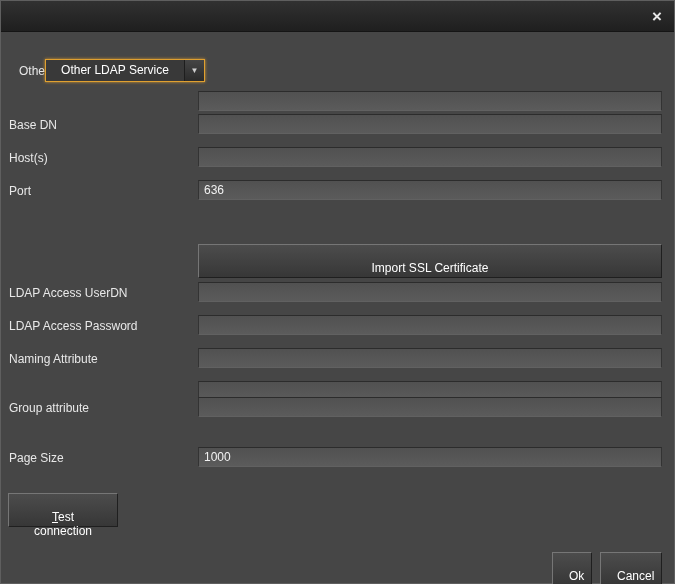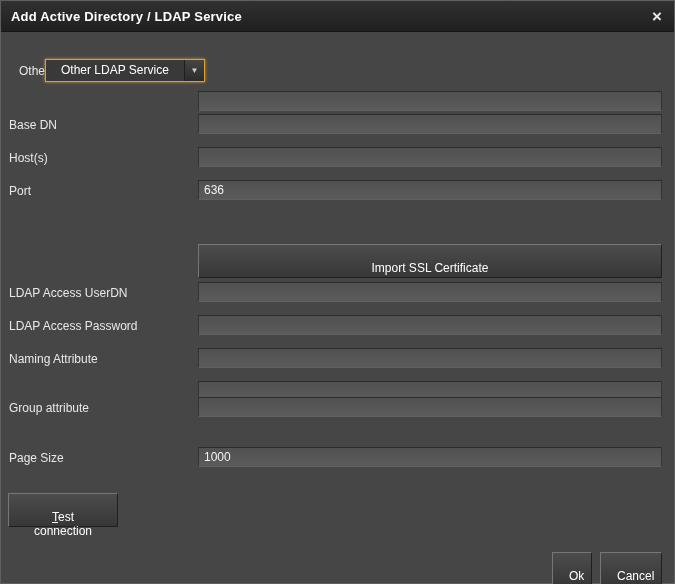--- a/index.html
+++ b/index.html
@@ -68,20 +68,21 @@
     cursor: pointer;
   }
   .dd-text {
     flex: 1;
     color: #ffffff;
     font-size: 12px;
     line-height: 21px;
     padding: 0 15px;
     white-space: nowrap;
     overflow: hidden;
+    text-align: center;
   }
   .dd-arrow {
     width: 19px;
     background: linear-gradient(#454545, #2b2b2b);
     border-left: 1px solid #1e1e1e;
     color: #cfcfcf;
     font-size: 8px;
     display: flex;
     align-items: center;
     justify-content: center;
@@ -158,21 +159,20 @@
     padding-bottom: 1px;
   }
   .ok-label .mn { text-decoration: none; }
 </style>
 </head>
 <body>
 
 <div class="dialog">
 
   <div class="titlebar">
-    <span class="title">Add Active Directory / LDAP Service</span>
     <span class="close">×</span>
   </div>
 
   <span class="lbl" style="left:18px; top:60px;">Other</span>
   <div class="dropdown">
     <span class="dd-text">Other LDAP Service</span>
     <span class="dd-arrow">▼</span>
   </div>
 
   <div class="row" style="top:90px;">

